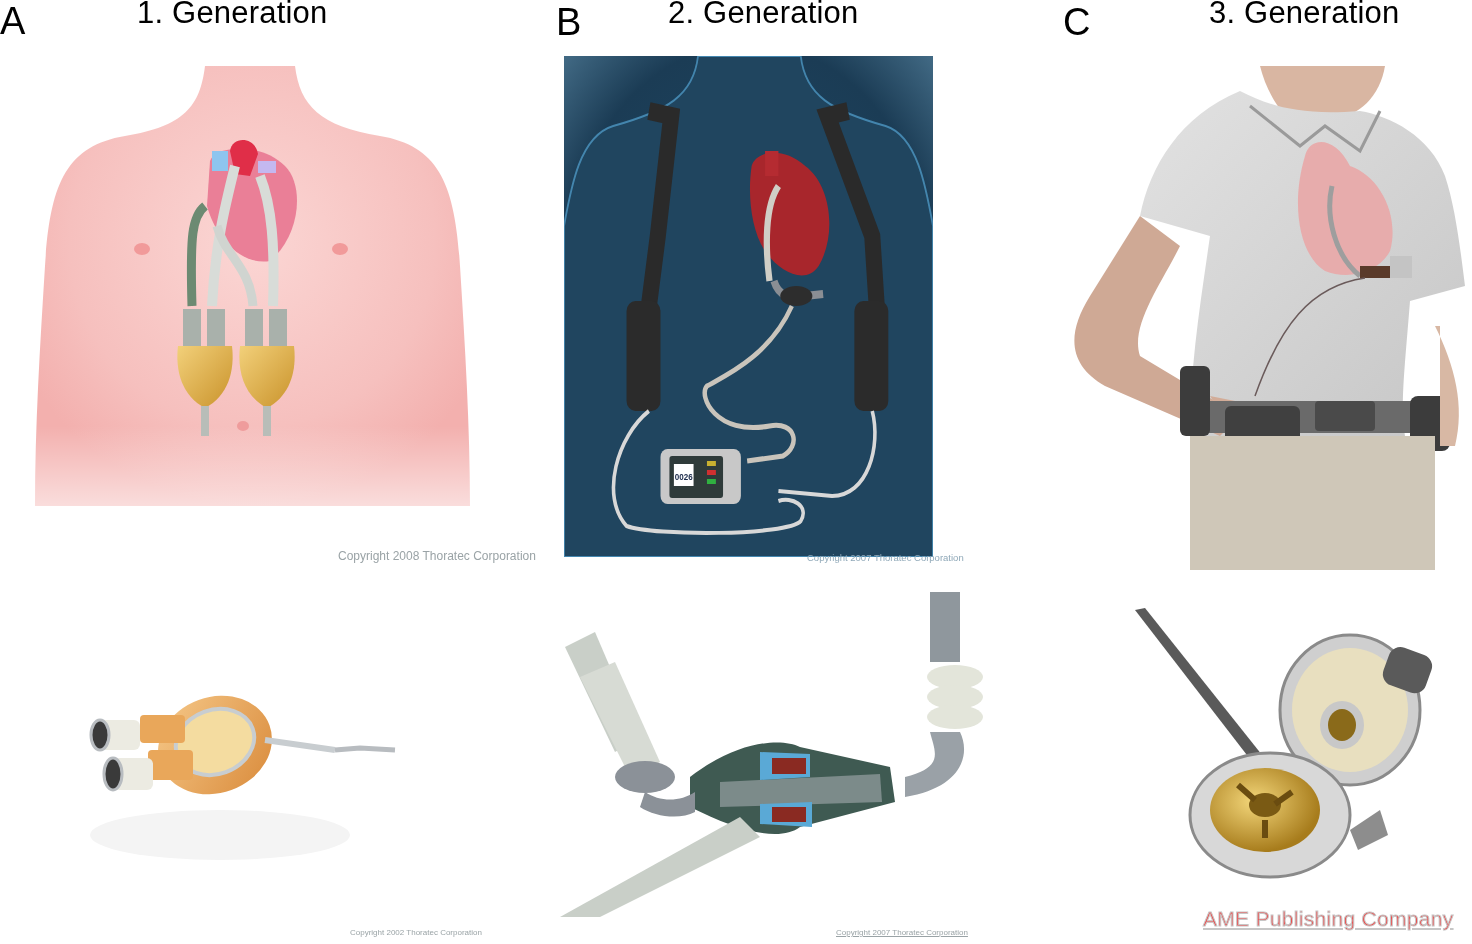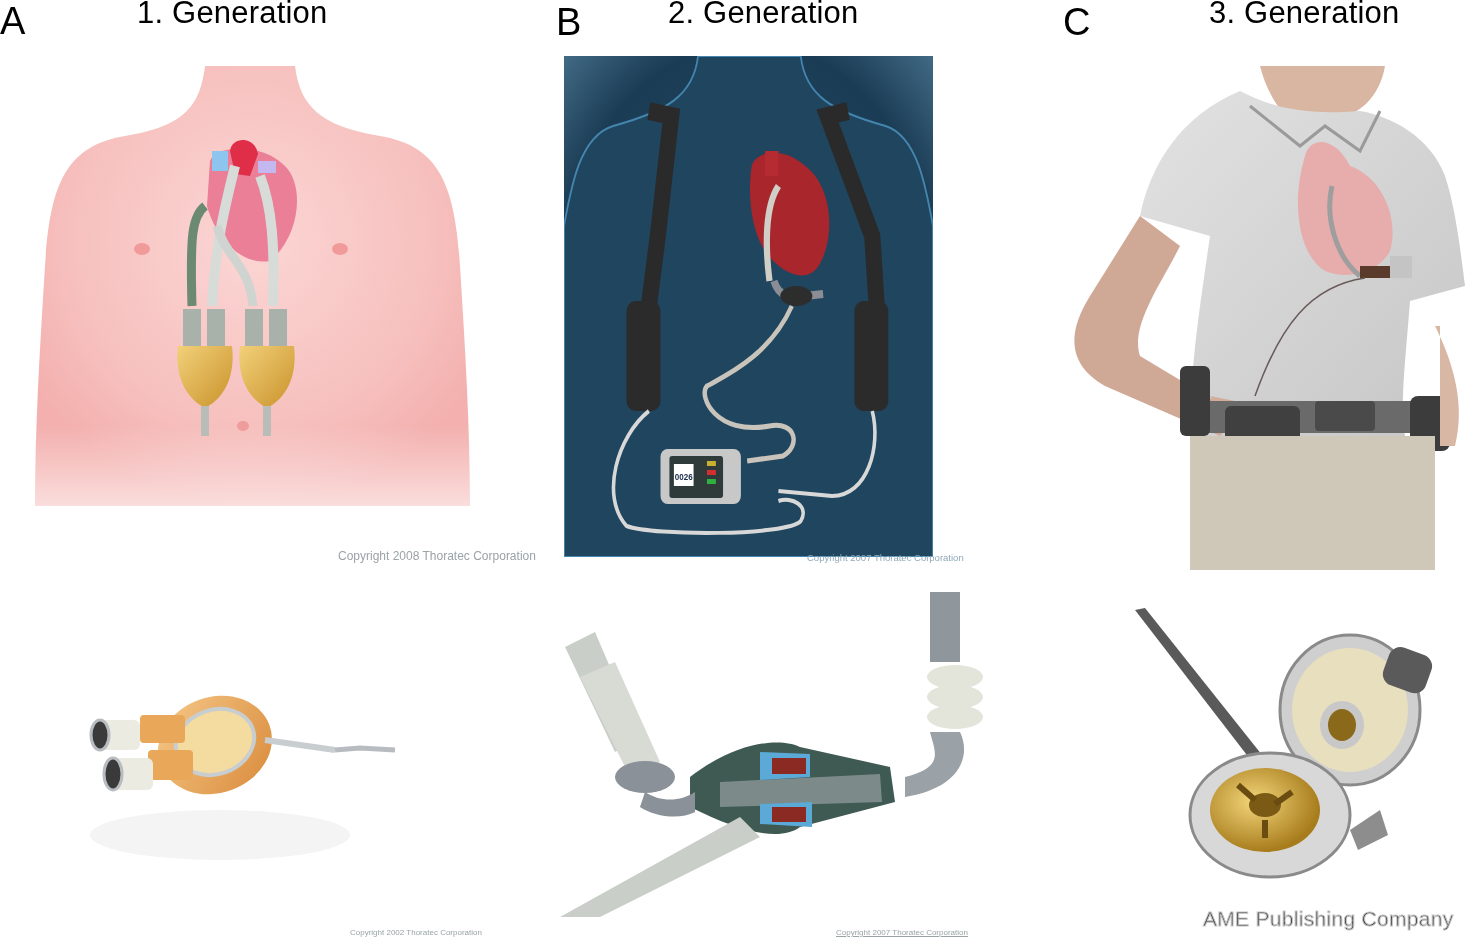--- a/index.html
+++ b/index.html
@@ -4,22 +4,22 @@
 <style>
   html, body { margin: 0; padding: 0; background: #ffffff; }
   body { width: 1472px; height: 944px; position: relative; overflow: hidden;
          font-family: "Liberation Sans", "DejaVu Sans", sans-serif; color: #000; }
   .panel-letter { position: absolute; font-size: 38px; line-height: 1; font-weight: 400; }
   .panel-title  { position: absolute; font-size: 31px; line-height: 1; font-weight: 400; letter-spacing: 0.2px; }
   .figure { position: absolute; overflow: hidden; }
   .figure svg { width: 100%; height: 100%; display: block; }
   .copyright { position: absolute; font-size: 12px; color: #9aa3a6; white-space: nowrap; }
   .copyright.light { color: #8fa8b8; }
-  .watermark { position: absolute; font-size: 21px; color: #404040; white-space: nowrap;
-               -webkit-text-stroke: 1px #c6c6c6; letter-spacing: 0.3px; }
+  .watermark { position: absolute; font-size: 21px; color: #ef4444; white-space: nowrap;
+               -webkit-text-stroke: 1px #c6c6c6; letter-spacing: 0.3px; text-decoration: underline; }
 </style>
 </head>
 <body>
 
 <div class="panel-letter" style="left:0px;top:2px;">A</div>
 <div class="panel-title" style="left:137px;top:-3px;">1. Generation</div>
 
 <div class="figure" style="left:0;top:66px;width:505px;height:500px;">
   <svg viewBox="0 0 505 500" preserveAspectRatio="none">
     <defs>

